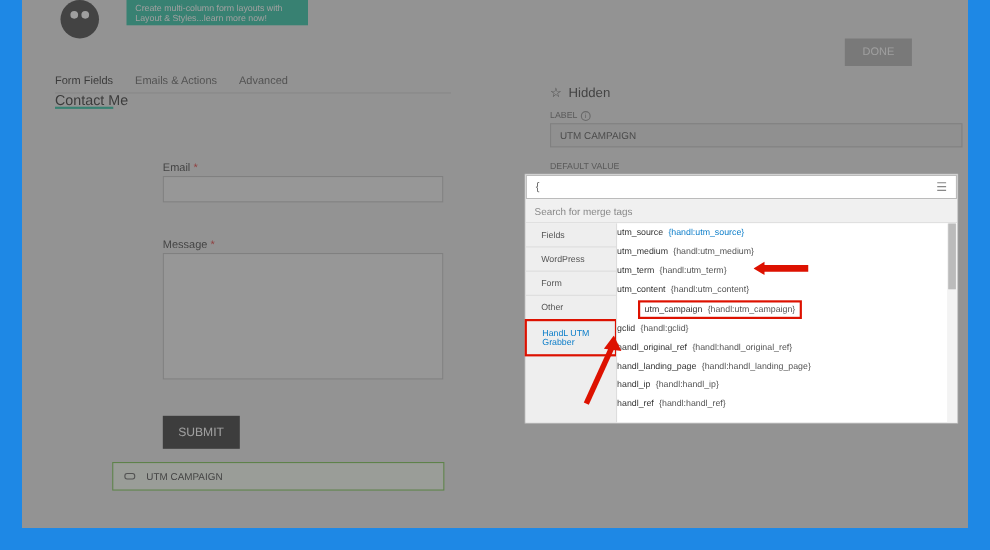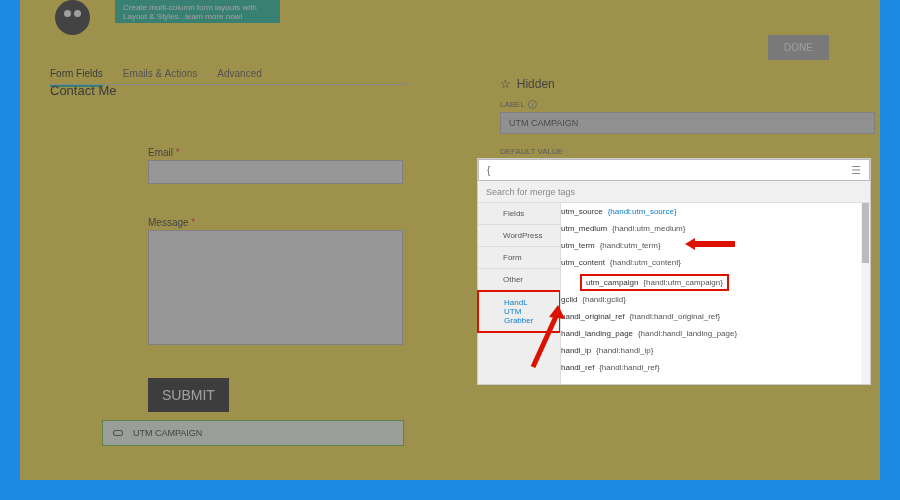--- a/index.html
+++ b/index.html
@@ -1,38 +1,38 @@
 <!DOCTYPE html>
 <html><head>
 <meta charset="utf-8">
 <style>
 *{box-sizing:border-box;margin:0;padding:0;font-family:Arial,Helvetica,sans-serif}
 body{background:#1e88e5;width:900px;height:500px;overflow:hidden;position:relative}
-.frame{position:absolute;left:20px;top:0;right:20px;bottom:20px;background:#fde047;}
+.frame{position:absolute;left:20px;top:0;right:20px;bottom:20px;background:#e5e5e5;}
 .dim{position:absolute;inset:0;background:rgba(80,80,80,.55);pointer-events:none;z-index:2}
 
 .logo{position:absolute;left:35px;top:0;width:35px;height:35px;background:#333;border-radius:50%;z-index:1}
 .logo::before{content:"";position:absolute;left:9px;top:10px;width:7px;height:7px;background:#fff;border-radius:50%;box-shadow:10px 0 #fff}
 .tip{position:absolute;left:95px;top:0;width:165px;height:23px;background:#1bbc9b;color:#fff;font-size:8px;padding:3px 8px;line-height:9px;z-index:1}
 
 .tabs{position:absolute;left:30px;top:68px;display:flex;gap:20px;font-size:10px;color:#555;z-index:1}
-.tab{padding-bottom:6px}
+.tab{padding-bottom:18px}
 .tab.active{border-bottom:2px solid #1bbc9b;color:#222}
 .hr{position:absolute;left:30px;right:470px;top:84px;height:1px;background:#ccc;z-index:1}
 .title{position:absolute;left:30px;top:83px;font-size:13px;color:#222;z-index:1}
 
 .lbl{position:absolute;font-size:10px;color:#333;z-index:1}
 .req{color:#d33}
 .inp{position:absolute;background:#eee;border:1px solid #bbb;z-index:1}
 .email-l{left:128px;top:147px}
 .email-i{left:128px;top:160px;width:255px;height:24px}
 .msg-l{left:128px;top:217px}
 .msg-i{left:128px;top:230px;width:255px;height:115px}
 
-.submit{position:absolute;left:128px;top:378px;background:#262626;color:#fff;font-size:14px;padding:9px 14px;z-index:1}
+.submit{position:absolute;left:128px;top:378px;background:#262626;color:#fff;font-size:11px;padding:9px 14px;z-index:1}
 
 .hidden-chip{position:absolute;left:82px;top:420px;width:302px;height:26px;border:1px solid #6fbf44;background:#f3faef;display:flex;align-items:center;gap:10px;padding:0 10px;font-size:9px;color:#333;z-index:1}
 .eye{width:10px;height:6px;border:1px solid #555;border-radius:50%/100%}
 
 .done{position:absolute;right:51px;top:35px;background:#aaa;color:#fff;font-size:10px;padding:7px 16px;z-index:1}
 
 .rh{position:absolute;left:480px;top:77px;font-size:12px;color:#333;display:flex;gap:6px;z-index:1}
 .star{font-size:12px}
 .rlbl{position:absolute;left:480px;font-size:8px;color:#666;z-index:1}
 .rlbl.l1{top:100px}
@@ -41,21 +41,21 @@
 .rinp{position:absolute;left:480px;background:#ddd;border:1px solid #bbb;font-size:9px;padding:5px 8px;color:#444;z-index:1}
 .rinp.v1{top:112px;width:375px;height:22px}
 
 
 .pop{position:absolute;left:478px;top:159px;width:392px;height:225px;background:#fff;z-index:5;box-shadow:0 0 0 1px #ccc}
 .dv{height:22px;border:1px solid #bbb;background:#fff;display:flex;align-items:center;padding:0 8px;font-size:10px;color:#666;justify-content:space-between}
 .dv .ham{font-size:11px;color:#888}
 .srch{background:#f0f0f0;height:22px;display:flex;align-items:center;padding:0 8px;font-size:9px;color:#888;border-bottom:1px solid #ddd}
 .body{display:flex;height:calc(100% - 44px)}
 .cats{width:82px;background:#eee;display:flex;flex-direction:column}
-.cat{font-size:8px;color:#555;padding:6px 25px;border-bottom:1px solid #ddd}
+.cat{font-size:8px;color:#555;padding:6px 14px;border-bottom:1px solid #ddd}
 .cat.sel{color:#0b7dc9;border:2px solid #d10; margin:-1px}
 .list{flex:1;background:#fff;overflow:hidden;position:relative;border-left:1px solid #ddd}
 .li{font-size:8px;font-family:monospace;color:#555;padding:4px 0;white-space:nowrap}
 .li .b{color:#333}
 .li.first{color:#0b7dc9}
 .li.hl{border:2px solid #d10;display:inline-block;margin-left:19px;padding:2px 4px}
 .sb{position:absolute;right:0;top:0;width:9px;height:100%;background:#f3f3f3}
 .sb::after{content:"";position:absolute;left:1px;top:0;width:7px;height:60px;background:#bbb}
 
 .ar{position:absolute;z-index:6;pointer-events:none}

